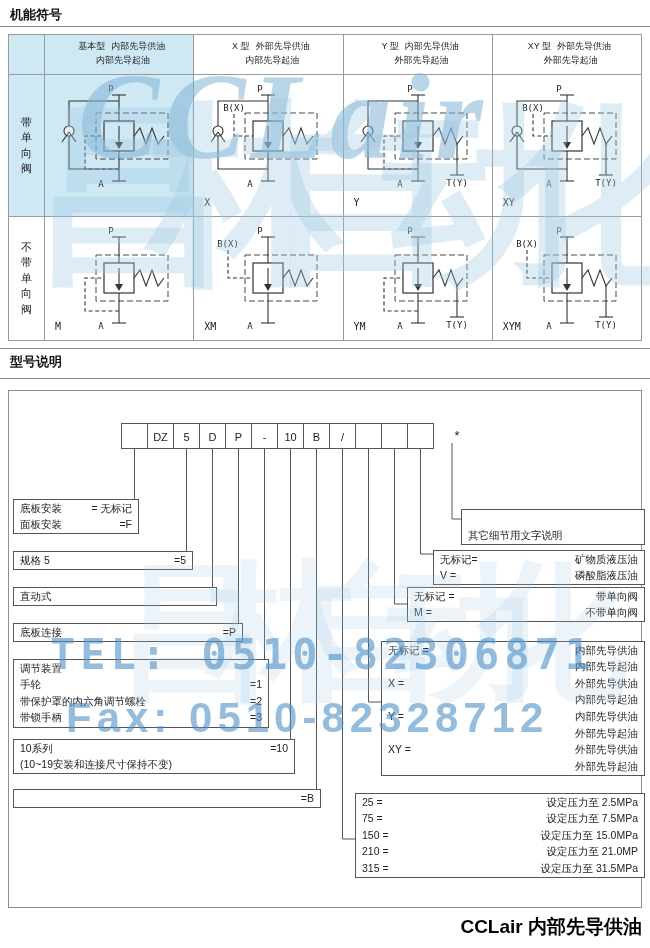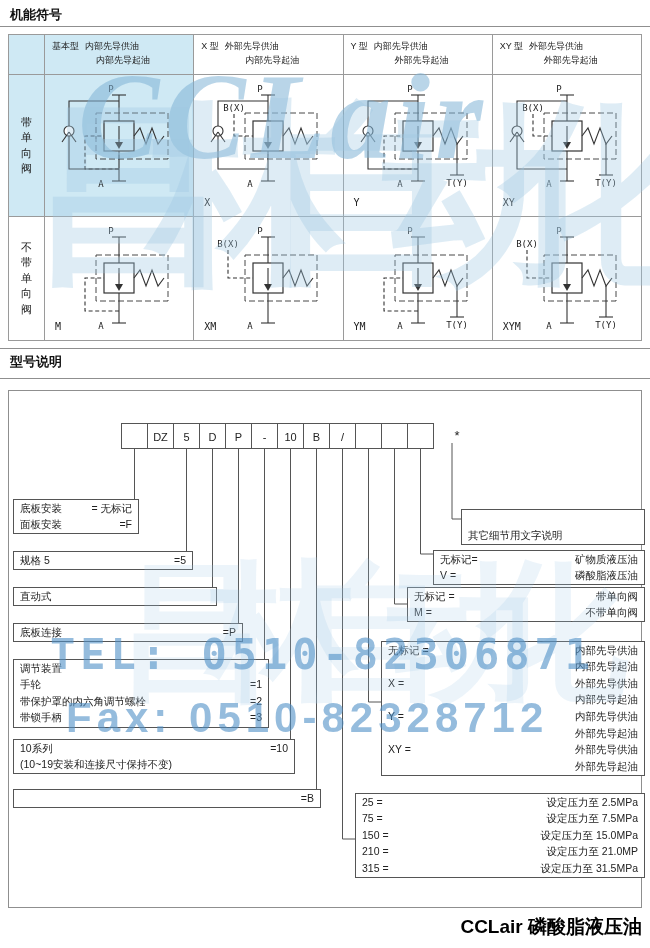--- a/index.html
+++ b/index.html
@@ -10,21 +10,21 @@
 
   
   #fn-table{position:absolute;left:8px;top:34px;width:633px;
             border-top:1px solid #9a9a9a;border-left:1px solid #9a9a9a;
             display:grid;grid-template-columns:36px repeat(4,1fr);
             grid-template-rows:40px 142px 124px;}
   .cell{border-right:1px solid #9a9a9a;border-bottom:1px solid #9a9a9a;
         position:relative;background:#fff;}
   .blue{background:#cfe9f4;}
   .hdr{font-size:9px;line-height:1.6;padding:4px 2px 0 7px;white-space:nowrap;}
-  .hdr .h1{display:flex;gap:6px;}
+  .hdr .h1{display:flex;gap:6px;justify-content:center;}
   .hdr .h2{padding-left:44px;}
   .rowlabel{display:flex;align-items:center;justify-content:center;
             font-size:11px;white-space:pre-line;line-height:1.4;text-align:center;}
   .symcell svg{display:block;margin:6px auto 0;}
   .corner{position:absolute;left:10px;bottom:8px;font-size:10px;
           font-family:"DejaVu Sans Mono",monospace;color:#222;}
 
   
   .model-box{position:absolute;left:8px;top:390px;width:632px;height:516px;
              border:1px solid #8f8f8f;background:#fff;}
@@ -445,14 +445,14 @@
         </div>
       </div>
     </div>
 
   <div class="wm" id="wm-brand">CCLair</div>
   <div class="wm" id="wm-cn">昌林自动化</div>
   <div class="wm" id="wm-cn2">昌林自动化</div>
   <div class="wm" id="wm-tel">TEL: 0510-82306871</div>
   <div class="wm" id="wm-fax">Fax: 0510-82328712</div>
 
-  <div id="footer">CCLair 磷酸脂液压油</div>
+  <div id="footer">CCLair 内部先导供油</div>
 </div>
 
 </body></html>

